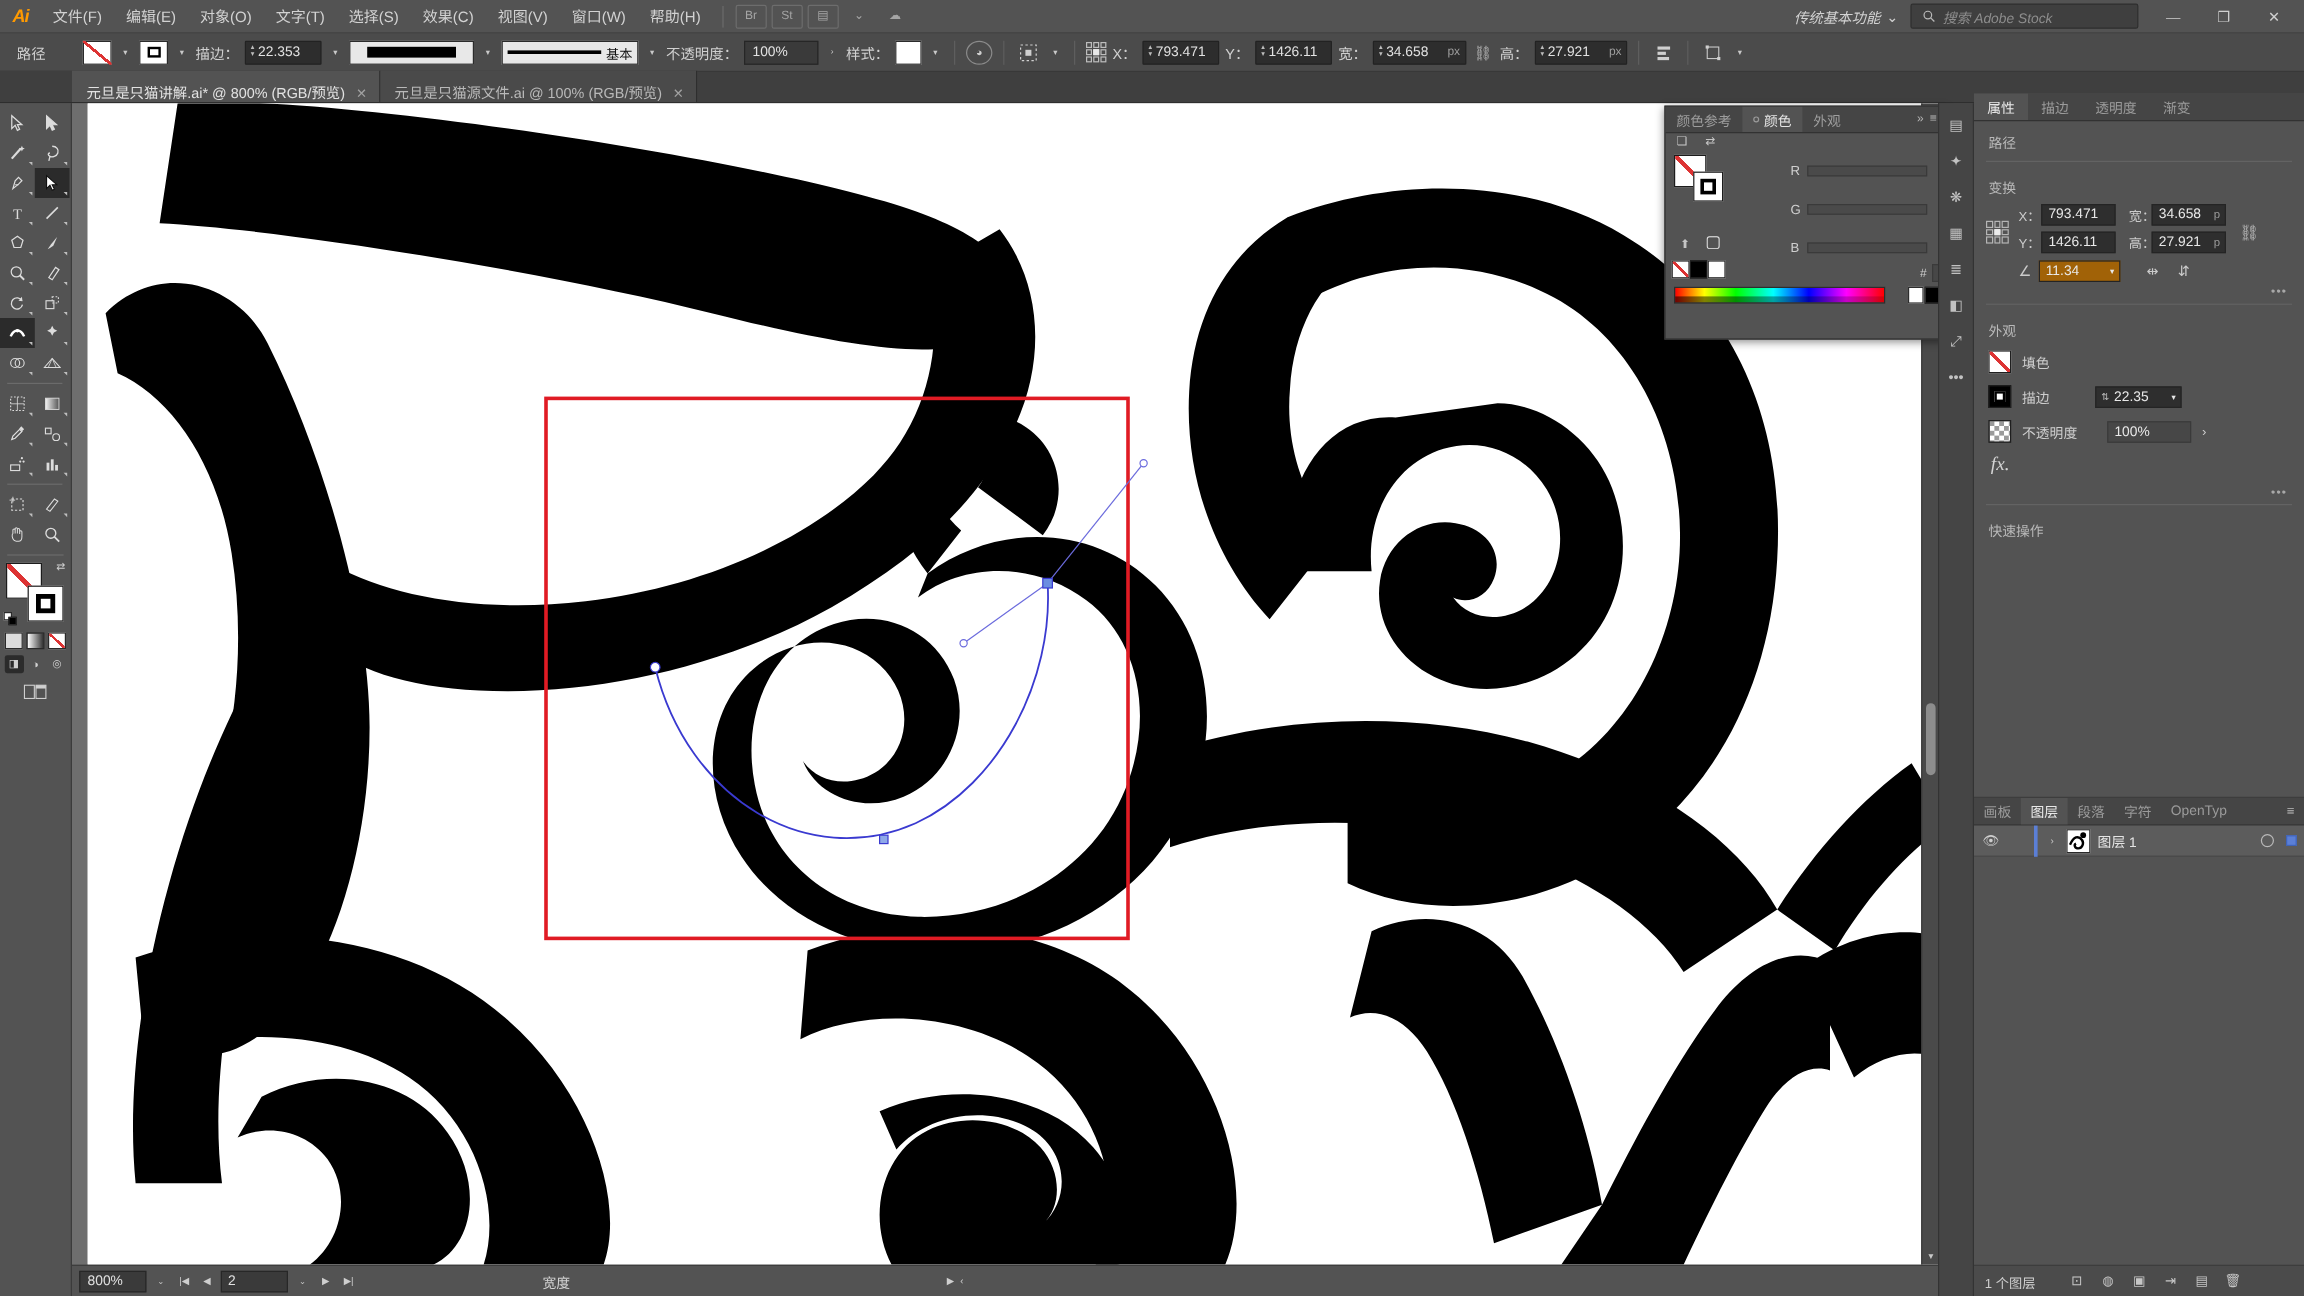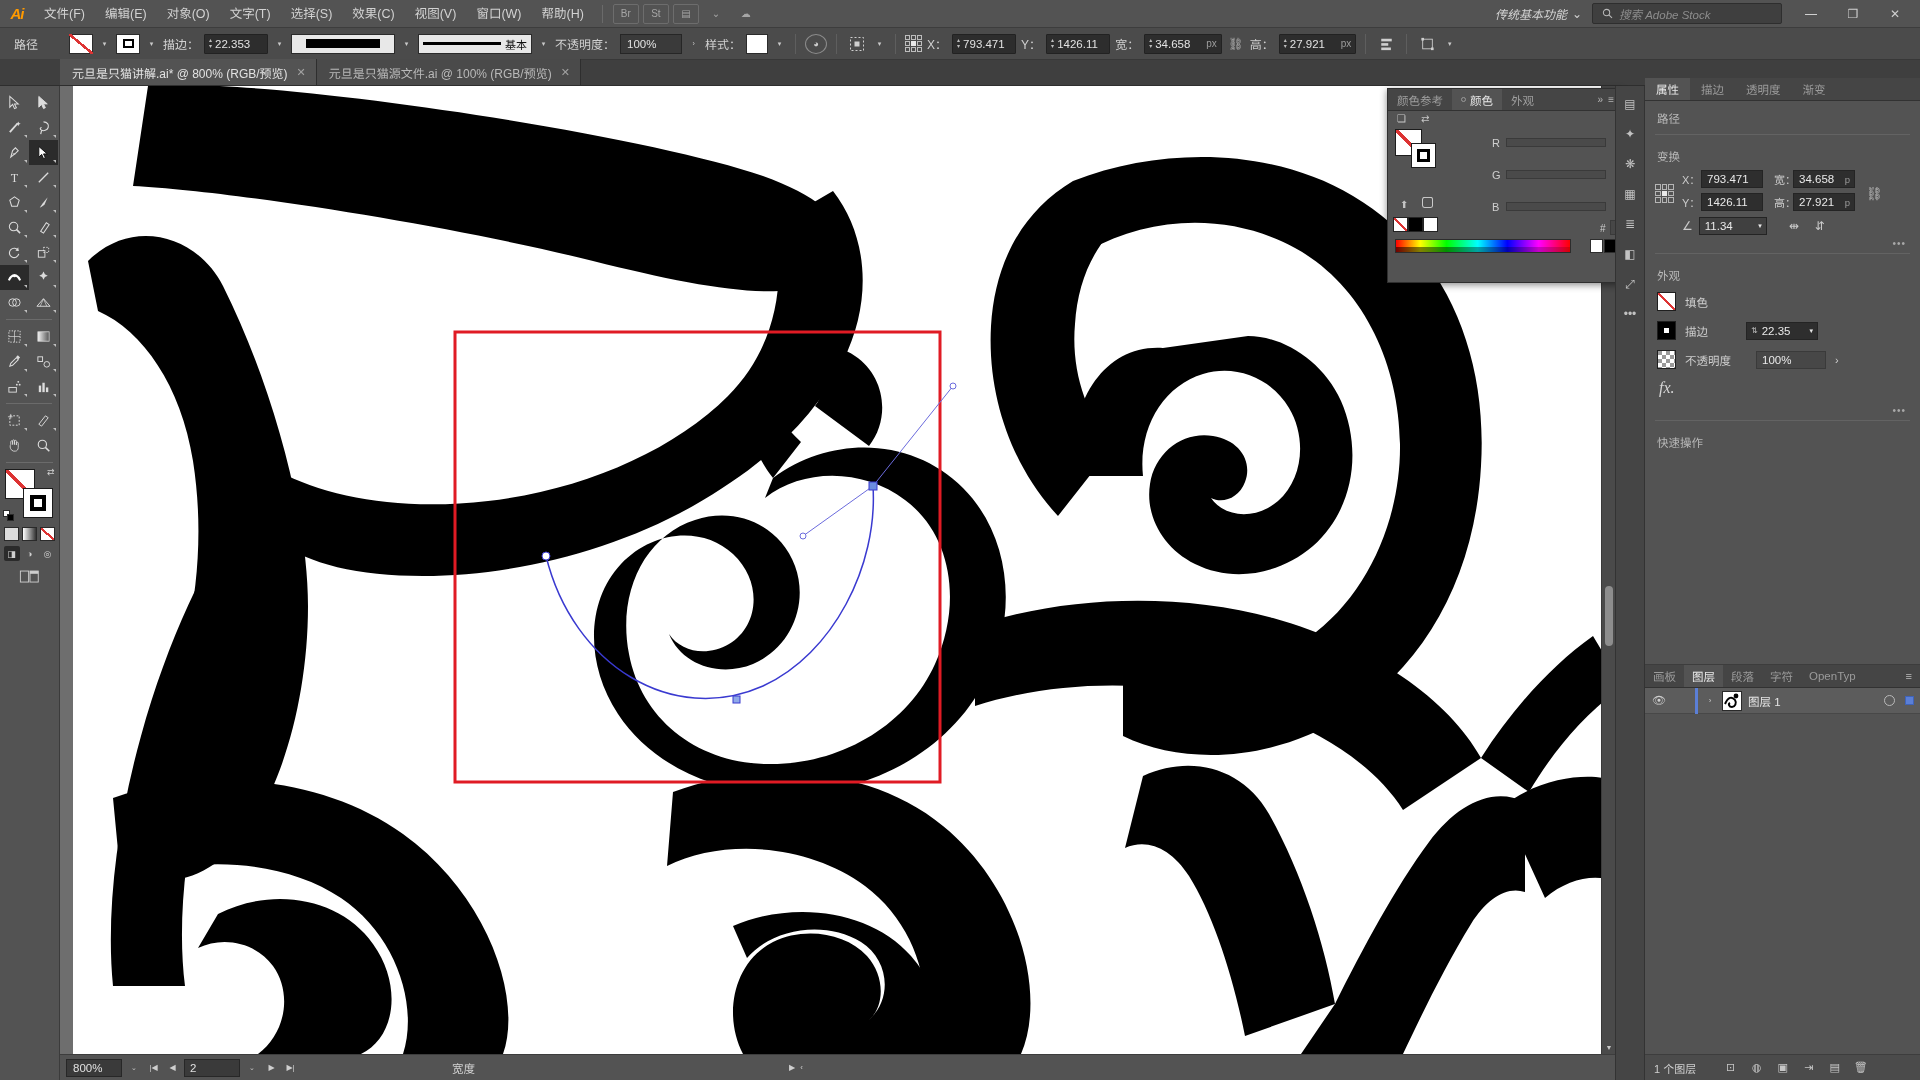--- a/index.html
+++ b/index.html
@@ -109,21 +109,21 @@
   .ref-grid span.on{background:#e8e8e8;border-color:#e8e8e8;}
   .lock-link{width:18px;height:20px;display:flex;align-items:center;justify-content:center;color:#bbb;font-size:12px;}
 
   
   .tabbar{
     position:absolute;left:0;top:60px;width:1920px;height:26px;
     background:#3f3f3f;display:flex;align-items:flex-end;
     border-bottom:1px solid #2e2e2e;
   }
   .dtab{
-    height:26px;display:flex;align-items:center;gap:9px;
+    height:26px;display:flex;align-items:flex-end;gap:9px;
     padding:0 10px 0 12px;font-size:12px;background:#4a4a4a;color:#b9b9b9;
     border-right:1px solid #2e2e2e;cursor:default;white-space:nowrap;
   }
   .dtab.active{background:#535353;color:#e2e2e2;}
   .dtab .x{font-size:11px;color:#a2a2a2;}
   .tab-left-stub{width:60px;height:26px;background:#3f3f3f;}
 
   
   .toolbar{
     position:absolute;left:0;top:86px;width:60px;height:994px;
@@ -290,21 +290,21 @@
   .xf-row{display:flex;align-items:center;gap:5px;}
   .xf-lbl{width:14px;text-align:right;font-size:11px;color:#cbcbcb;}
   .xf-inp{
     width:62px;height:18px;background:#2e2e2e;border:1px solid #242424;
     color:#e9e9e9;font-size:11.5px;display:flex;align-items:center;padding-left:5px;
   }
   .xf-inp small{color:#9a9a9a;font-size:9.5px;margin-left:auto;margin-right:4px;}
   .xf-chain{margin-top:16px;color:#c0c0c0;font-size:13px;}
   .xf-bottom{display:flex;align-items:center;gap:6px;padding:6px 10px 0 37px;}
   .xf-angle{
-    width:68px;height:18px;background:#404040;border:1px solid #242424;
+    width:68px;height:18px;background:#a16207;border:1px solid #242424;
     color:#e9e9e9;font-size:11.5px;display:flex;align-items:center;padding-left:5px;gap:4px;
   }
   .xf-more{text-align:right;padding:3px 14px 0;color:#a8a8a8;font-size:10px;letter-spacing:1px;}
   .ap-row{display:flex;align-items:center;gap:9px;padding:5px 12px;}
   .ap-sw{width:19px;height:19px;background:#fff;border:1px solid #1f1f1f;position:relative;}
   .ap-sw.none:after{content:"";position:absolute;left:0;top:0;right:0;bottom:0;background:linear-gradient(to top right,transparent 45%,#d33 45%,#d33 55%,transparent 55%);}
   .ap-sw.stroke{display:flex;align-items:center;justify-content:center;background:#000;}
   .ap-sw.stroke i{width:9px;height:9px;background:#fff;border:2px solid #000;}
   .ap-sw.opac{background:
     repeating-conic-gradient(#fff 0 25%,#9a9a9a 0 50%) 0 0/8px 8px;}

